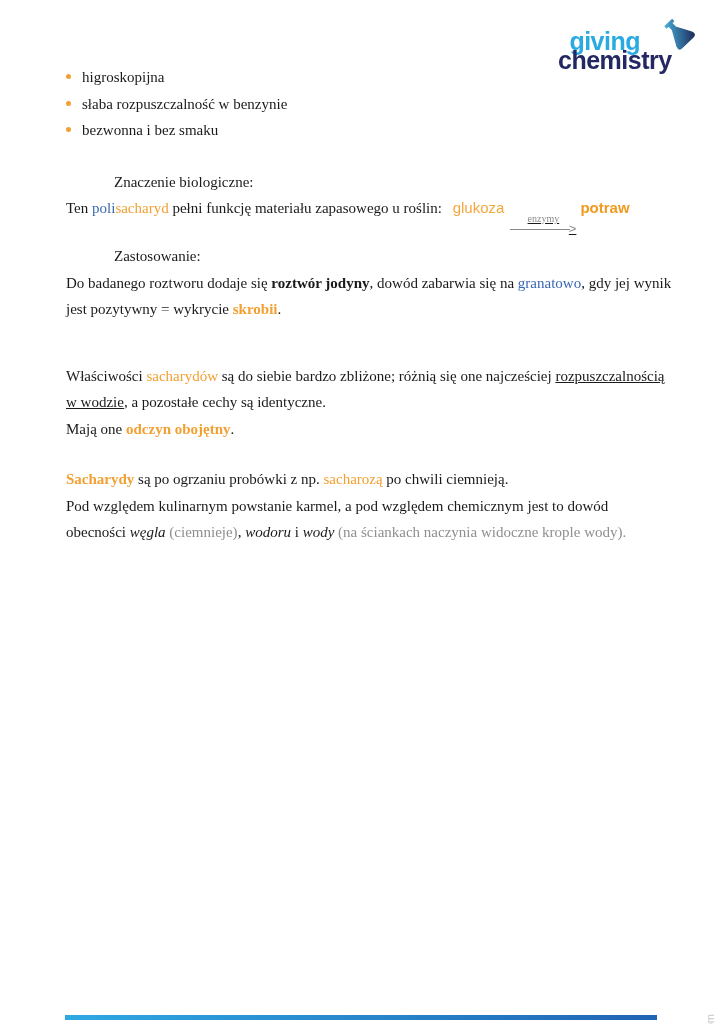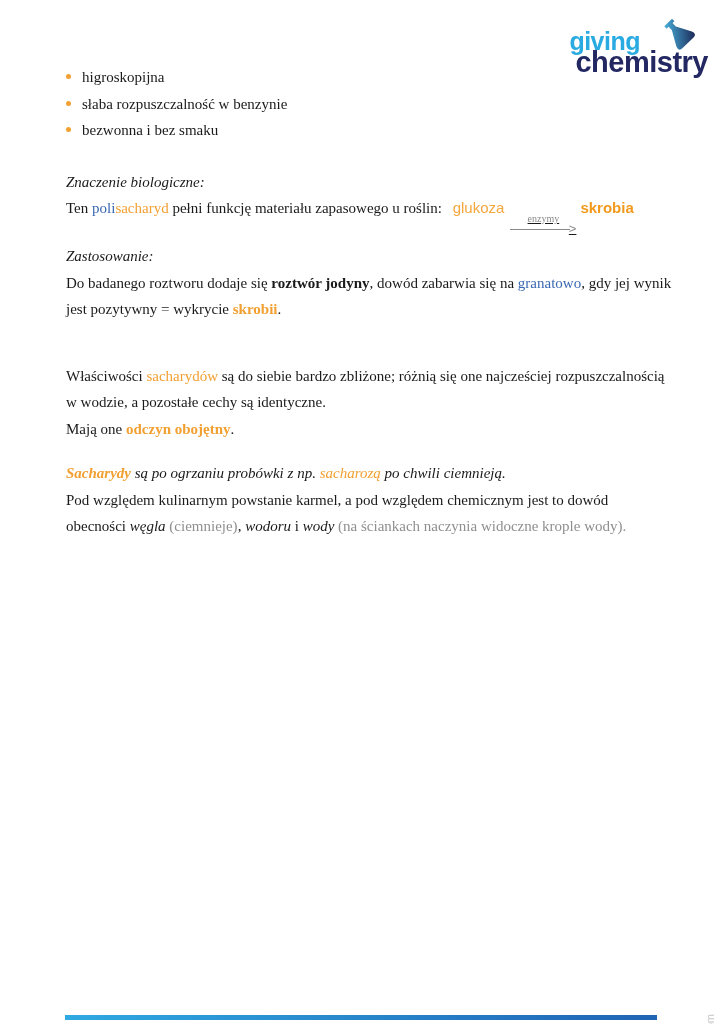--- a/index.html
+++ b/index.html
@@ -9,45 +9,45 @@
   }
   
   .logo{position:absolute;top:12px;right:16px;width:150px;}
   .logo-row1{display:flex;align-items:flex-end;justify-content:flex-end;}
   .logo-giving{
     font-family:"Liberation Sans", sans-serif;font-weight:bold;font-size:25px;
     color:#29abe2;letter-spacing:-0.5px;line-height:1;margin-right:10px;
   }
   .logo-flask{margin-bottom:-4px;}
   .logo-chem{
-    font-family:"Liberation Sans", sans-serif;font-weight:bold;font-size:29px;
-    color:#232862;letter-spacing:-0.5px;line-height:1;text-align:right;margin-top:-6px;
+    font-family:"Liberation Sans", sans-serif;font-weight:bold;font-size:25px;
+    color:#232862;letter-spacing:-0.5px;line-height:1;margin-top:-6px;
   }
   
   .doc{position:absolute;left:66px;top:64px;width:605px;font-size:15px;line-height:26.5px;}
   .line{white-space:nowrap;}
-  .section-heading{font-style:italic;}
+  .section-heading{margin-left:48px;}
   .u-heading{text-decoration:underline;}
   ul.plist{list-style:none;margin:0;padding:0;}
   ul.plist li{white-space:nowrap;}
   .dot{display:inline-block;width:5px;height:5px;border-radius:50%;background:#f2a032;
        margin-right:11px;vertical-align:middle;position:relative;top:-2px;}
   
   .blue{color:#3a68b2;}
   .orange{color:#f2a032;}
   .b{font-weight:bold;}
   .i{font-style:italic;}
-  .u{}
+  .u{text-decoration:underline;}
   .gray{color:#8f8f8f;}
   
   .mt-bio{margin-top:25px;}
   .mt-zas{margin-top:18px;}
   .mt-det{margin-top:14px;}
   .mt-props{margin-top:40px;}
-  .mt-car{margin-top:18px;font-style:italic;}
+  .mt-car{margin-top:24px;}
   
   .rxn{display:inline-flex;align-items:baseline;margin-left:7px;font-family:"Liberation Sans", sans-serif;}
   .rxn-sub{color:#f4a73c;font-size:15px;}
   .rxn-prod{color:#f29a1e;font-weight:bold;font-size:15px;}
   .rxn-arrow{display:inline-flex;flex-direction:column;align-items:center;width:66px;
              margin:0 4px 0 6px;position:relative;top:9px;text-decoration:underline;}
   .rxn-label{font-family:"Liberation Serif", serif;font-size:10px;color:#8a8a8a;line-height:10px;}
   .rxn-line{display:flex;align-items:center;width:100%;height:10px;}
   .rxn-line .bar{flex:1;height:1px;background:#8a8a8a;}
   .rxn-line .head{color:#8a8a8a;font-size:13px;line-height:10px;margin-left:-1px;
@@ -100,21 +100,21 @@
     <div class="line">
       <span><span>Ten </span><span class="blue">poli</span><span class="orange">sacharyd</span><span> pełni funkcję materiału zapasowego u roślin: </span></span><span class="rxn">
         <span class="rxn-sub">glukoza</span>
         <span class="rxn-arrow">
           <span class="rxn-label">enzymy</span>
           <span class="rxn-line">
               <span class="bar"></span>
               <span class="head">&gt;</span>
             </span>
         </span>
-        <span class="rxn-prod">skrobia</span>
+        <span class="rxn-prod">potraw</span>
       </span>
     </div>
 
     <div class="section-heading mt-zas">Zastosowanie:</div>
 
 
     <div class="line"><span>Do badanego roztworu dodaje się </span><span class="b">roztwór jodyny</span><span>, dowód zabarwia się na </span><span class="blue">granatowo</span><span>, gdy jej wynik</span></div>
     <div class="line"><span>jest pozytywny = wykrycie </span><span class="orange b">skrobii</span><span>.</span></div>
 
     <div class="line mt-props"><span>Właściwości </span><span class="orange">sacharydów</span><span> są do siebie bardzo zbliżone; różnią się one najcześciej </span><span class="u">rozpuszczalnością</span></div>

